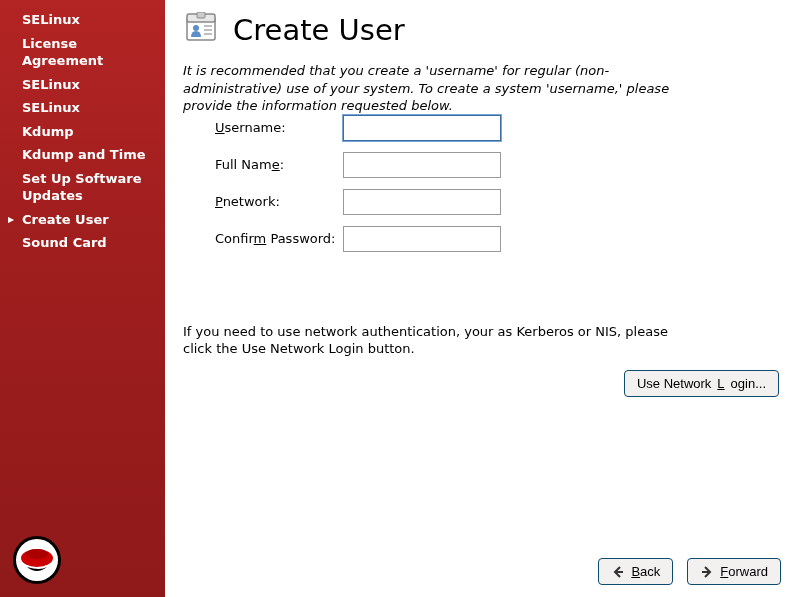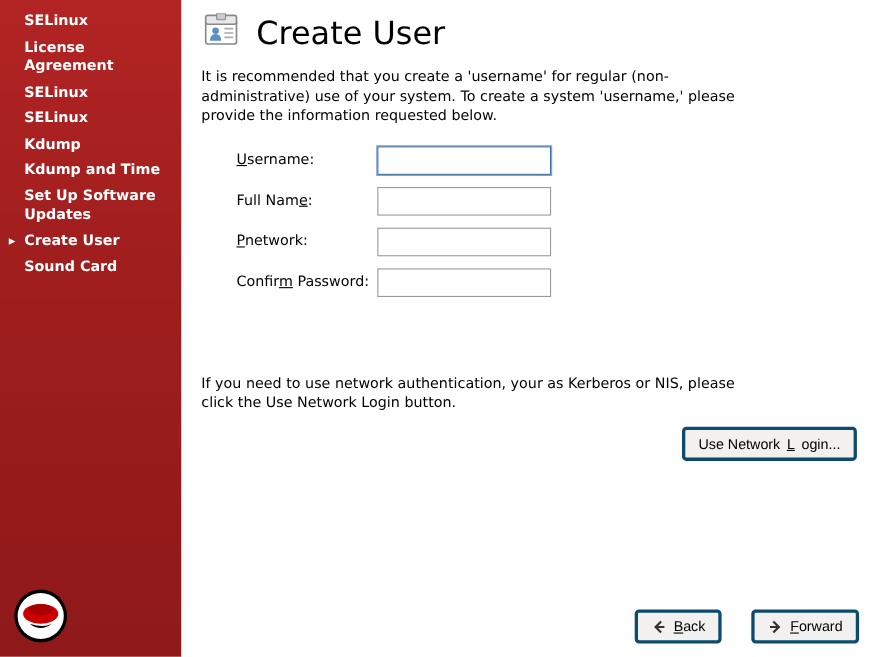--- a/index.html
+++ b/index.html
@@ -7,31 +7,31 @@
     .container { display: flex; width: 100%; height: 100%; }
     .sidebar { width: 165px; background: linear-gradient(to bottom, #b32424 0%, #a01e1e 40%, #8f1919 100%); padding: 8px 0 0 0; position: relative; flex-shrink: 0; }
     .sidebar-item { color: #fff; font-weight: bold; font-size: 13px; padding: 3px 10px 3px 22px; line-height: 1.35; position: relative; cursor: default; }
     .sidebar-item.active::before { content: "▸"; position: absolute; left: 8px; top: 3px; font-size: 12px; }
     .logo { position: absolute; bottom: 12px; left: 12px; width: 50px; height: 50px; }
     .logo svg { width: 100%; height: 100%; }
     .main { flex: 1; padding: 12px 28px 12px 18px; position: relative; background: #fff; display: flex; flex-direction: column; }
     .header { display: flex; align-items: center; gap: 14px; margin-bottom: 14px; }
     .header-icon { width: 36px; height: 36px; flex-shrink: 0; }
     .header-title { font-size: 29px; font-weight: normal; color: #000; }
-    .intro { font-size: 13px; line-height: 1.35; margin-bottom: 18px; max-width: 490px; }
+    .intro { font-size: 13px; line-height: 1.35; max-width: 490px; font-style: italic; }
     .form-row { display: flex; align-items: center; margin-bottom: 11px; margin-left: 32px; }
     .form-label { width: 128px; font-size: 13px; }
     .form-label u { text-decoration: underline; }
     .form-input { width: 158px; height: 26px; border: 1px solid #999; background: #fff; padding: 2px 4px; font-size: 13px; }
     .form-input.focused { border: 1px solid #3a6ea5; box-shadow: 0 0 0 1px #7aa3d6; }
     .note { font-size: 13px; line-height: 1.35; margin-top: 60px; max-width: 510px; }
     .net-login-row { display: flex; justify-content: flex-end; margin-top: 12px; padding-right: 2px; }
-    .btn { background: #f2f1f0; border: 3px solid #0c4a6e; border-radius: 4px; padding: 5px 12px; font-size: 13px; cursor: pointer; display: inline-flex; align-items: center; gap: 6px; color: #000; }
+    .btn { background: #f2f1f0; border: 1px solid #0c4a6e; border-radius: 4px; padding: 5px 12px; font-size: 13px; cursor: pointer; display: inline-flex; align-items: center; gap: 6px; color: #000; }
     .btn u { text-decoration: underline; }
-    .footer { position: absolute; bottom: 12px; right: 28px; display: flex; gap: 27px; }
+    .footer { position: absolute; bottom: 12px; right: 28px; display: flex; gap: 14px; }
     .btn-back-icon, .btn-forward-icon { display: inline-flex; }
     .btn-back-icon svg, .btn-forward-icon svg { width: 14px; height: 14px; }
   </style>
 </head>
 <body>
 
 <div class="container">
   <div class="sidebar">
     <div class="sidebar-item">SELinux</div>
     <div class="sidebar-item">License Agreement</div>

